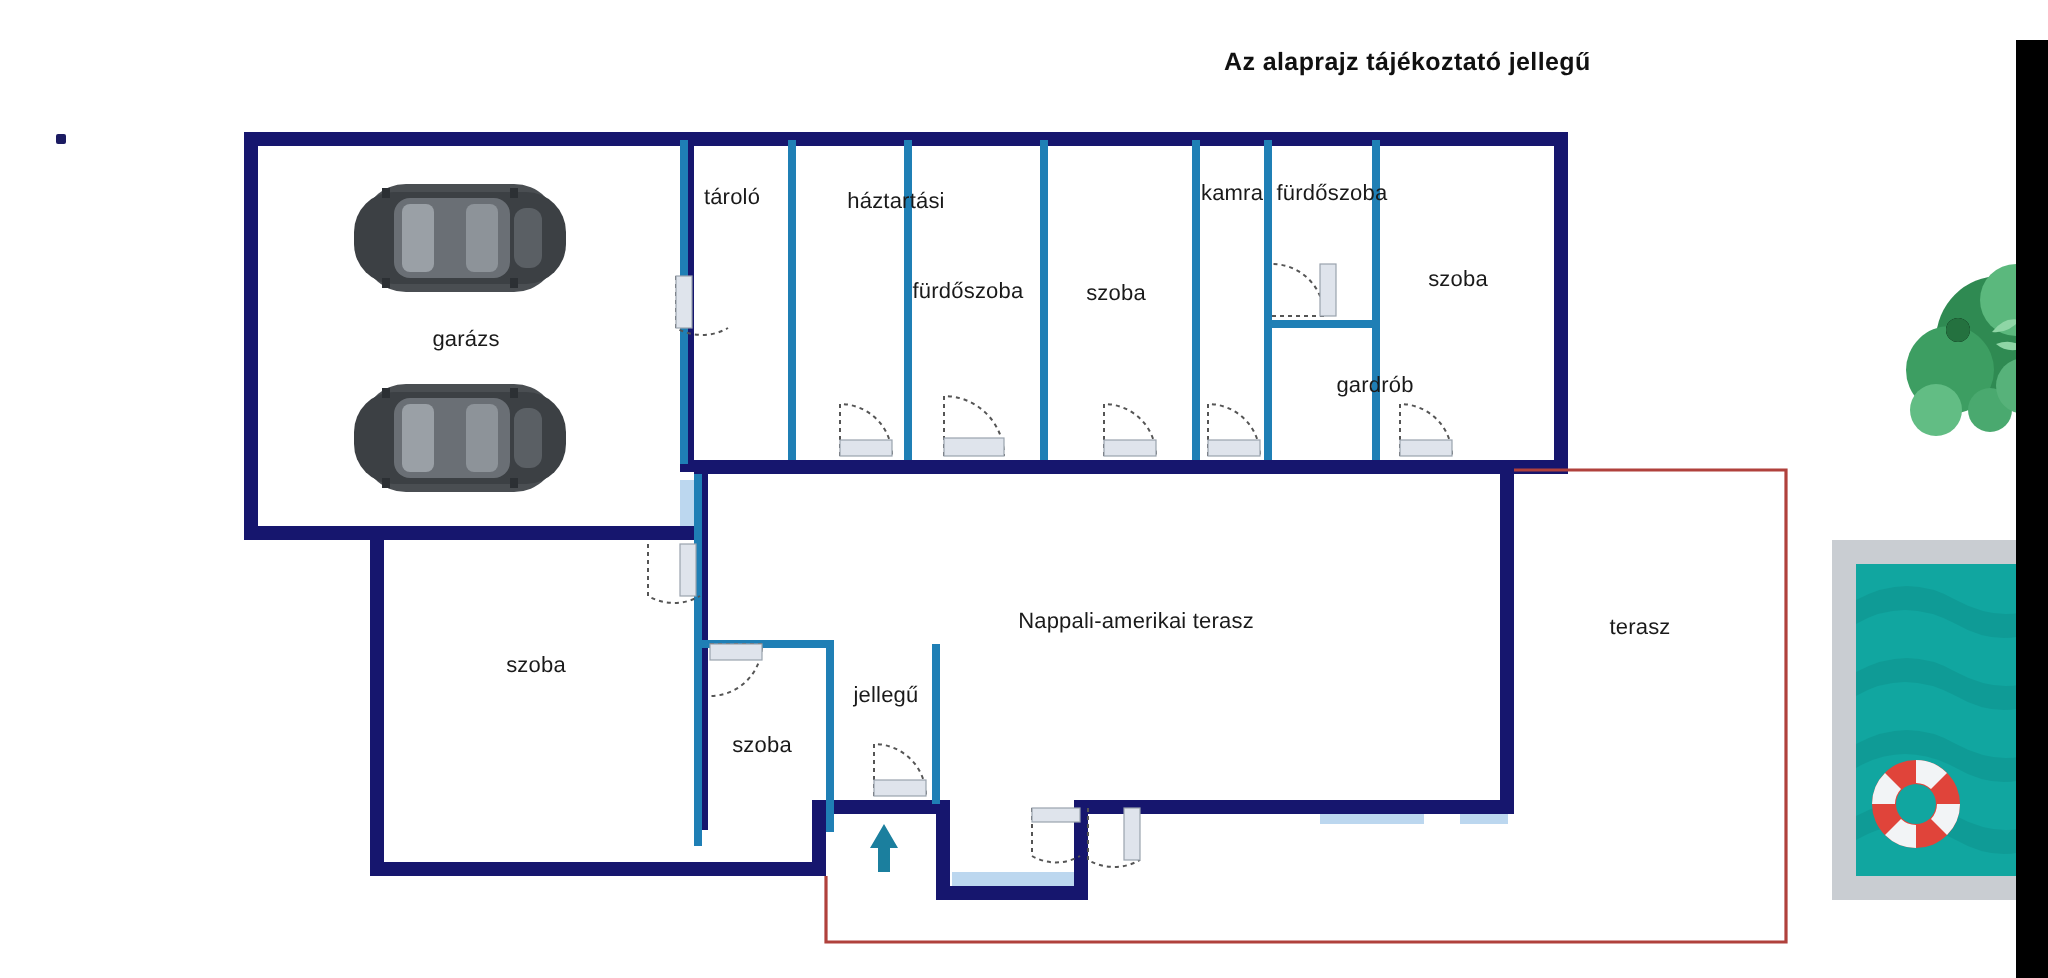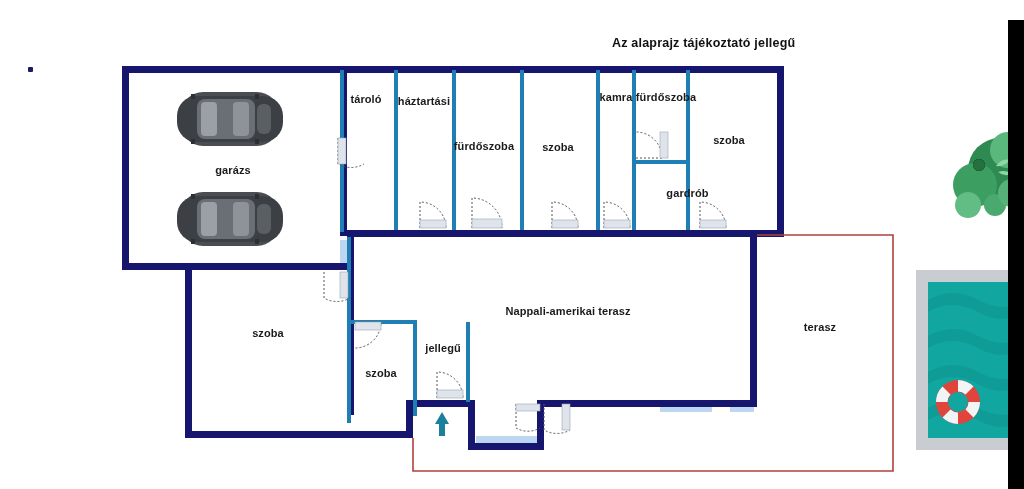--- a/index.html
+++ b/index.html
@@ -2,25 +2,25 @@
 <html><head>
 <meta charset="utf-8">
 <style>
   html,body{margin:0;padding:0;background:#ffffff;}
   body{
     width:1024px;height:489px;position:relative;overflow:hidden;
     font-family:"Liberation Sans", sans-serif;
   }
   #stage{position:absolute;left:0;top:0;width:1024px;height:489px;}
   .lbl{
-    position:absolute;font-size:11px;font-weight:bold;color:#1a1a1a;
+    position:absolute;font-size:11px;font-weight:normal;color:#1a1a1a;
     white-space:nowrap;transform:translate(-50%,-50%);letter-spacing:.1px;
   }
   #title{
-    position:absolute;left:612px;top:36px;font-size:12.5px;font-weight:bold;
+    position:absolute;left:612px;top:24px;font-size:12.5px;font-weight:bold;
     color:#111111;white-space:nowrap;letter-spacing:.2px;
   }
   .bullet{position:absolute;width:5px;height:5px;background:#1b1b62;border-radius:1px;}
   #rightband{position:absolute;left:1008px;top:20px;width:16px;height:469px;background:#000000;}
   svg{display:block;}
 </style>
 </head>
 <body>
 
 <div id="stage">
@@ -235,28 +235,28 @@
         <path d="M 958 424 a 22 22 0 0 1 -15.5 -6.5 l 8 -8 a 11 11 0 0 0 7.5 3 Z" fill="#f2f4f6"></path>
         <path d="M 936 402 a 22 22 0 0 1 6.5 -15.5 l 8 8 a 11 11 0 0 0 -3 7.5 Z" fill="#f2f4f6"></path>
         <circle cx="958" cy="402" r="10" fill="#11a6a0"></circle>
       </g>
     </g>
 
   </svg>
 
   <div class="lbl" style="left:233px;top:170px;text-align:center;">garázs</div>
   <div class="lbl" style="left:366px;top:99px;">tároló</div>
-  <div class="lbl" style="left:424px;top:101px;">háztartási</div>
+  <div class="lbl" style="left:448px;top:101px;">háztartási</div>
   <div class="lbl" style="left:484px;top:146px;">fürdőszoba</div>
   <div class="lbl" style="left:558px;top:147px;">szoba</div>
   <div class="lbl" style="left:616px;top:97px;">kamra</div>
   <div class="lbl" style="left:666px;top:97px;">fürdőszoba</div>
   <div class="lbl" style="left:665px;top:193px;padding-left:45px;">gardrób</div>
   <div class="lbl" style="left:729px;top:140px;">szoba</div>
   <div class="lbl" style="left:568px;top:311px;">Nappali-amerikai terasz</div>
   <div class="lbl" style="left:268px;top:333px;">szoba</div>
   <div class="lbl" style="left:381px;top:373px;">szoba</div>
   <div class="lbl" style="left:443px;top:348px;">jellegű</div>
-  <div class="lbl" style="left:820px;top:327px;">terasz</div>
+  <div class="lbl" style="left:820px;top:314px;">terasz</div>
 
   <div id="rightband"></div>
 
 </div>
 
 </body></html>

